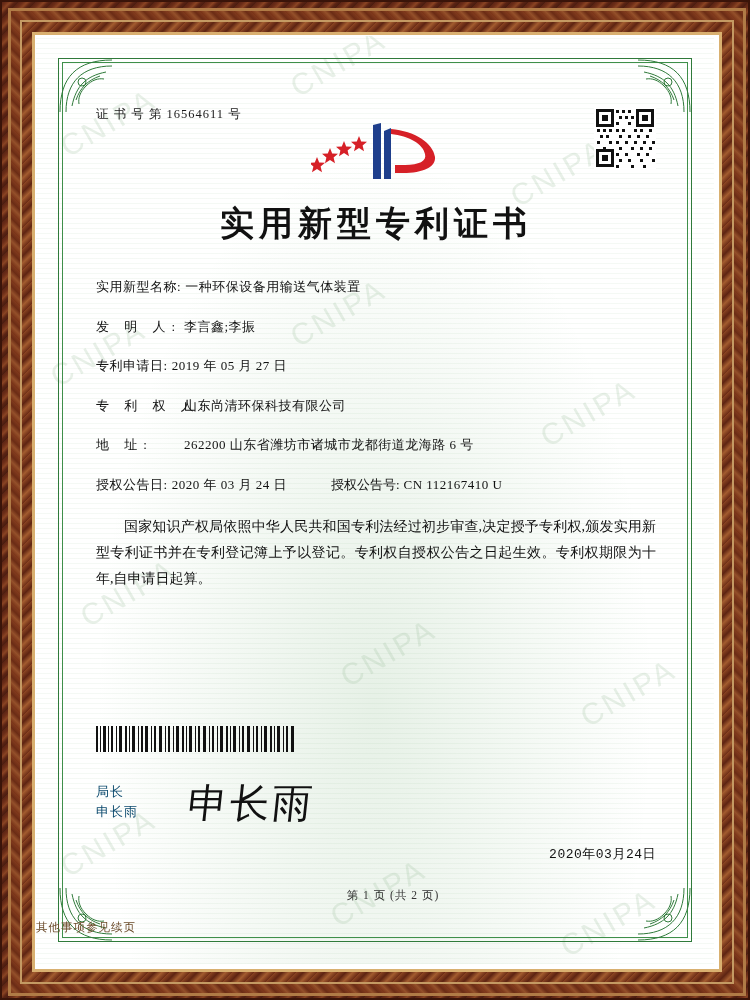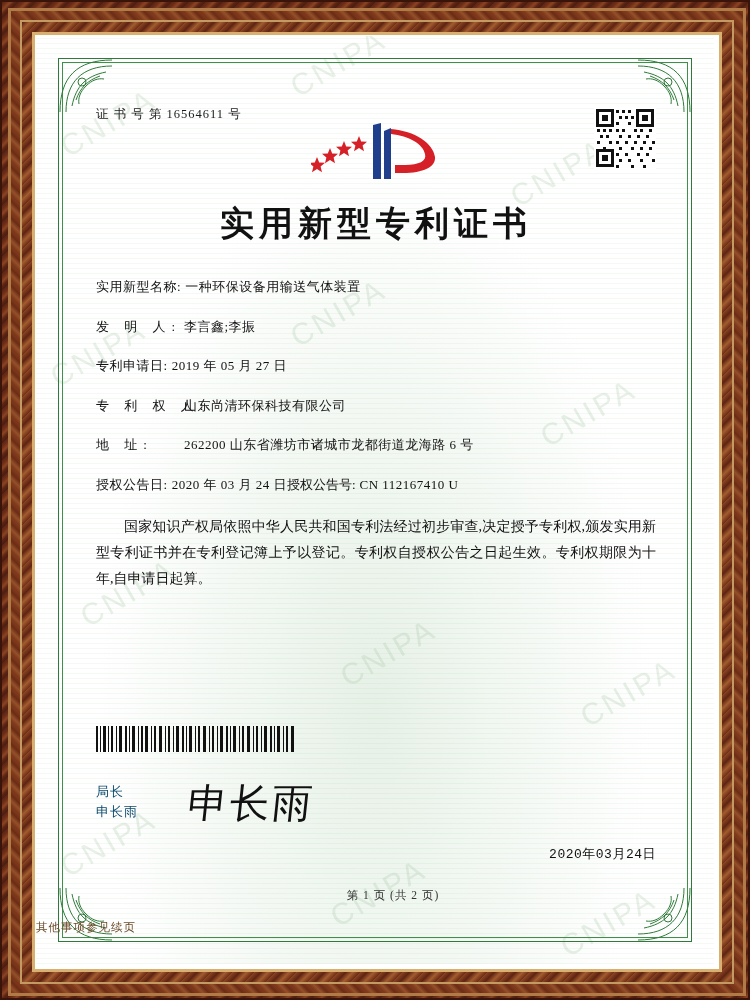--- a/index.html
+++ b/index.html
@@ -187,20 +187,21 @@
   .f-label.spread {
     display: inline-block;
     width: 84px;
     letter-spacing: 6px;
   }
   .f-value {
     margin-left: 4px;
     letter-spacing: 0.5px;
   }
   .field-row.dual .second {
+    margin-left: 44px;
     white-space: nowrap;
   }
 
   .para {
     font-size: 14px;
     line-height: 1.85;
     text-indent: 2em;
     color: #111;
     text-align: justify;
   }

